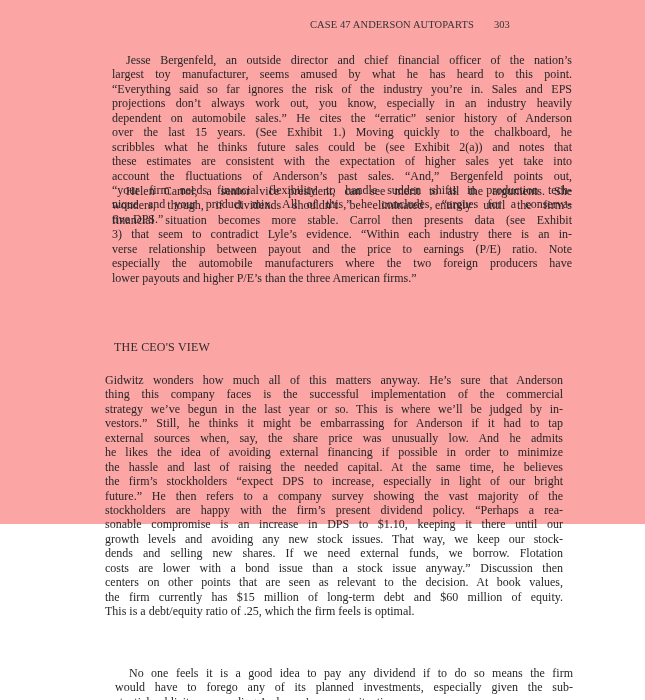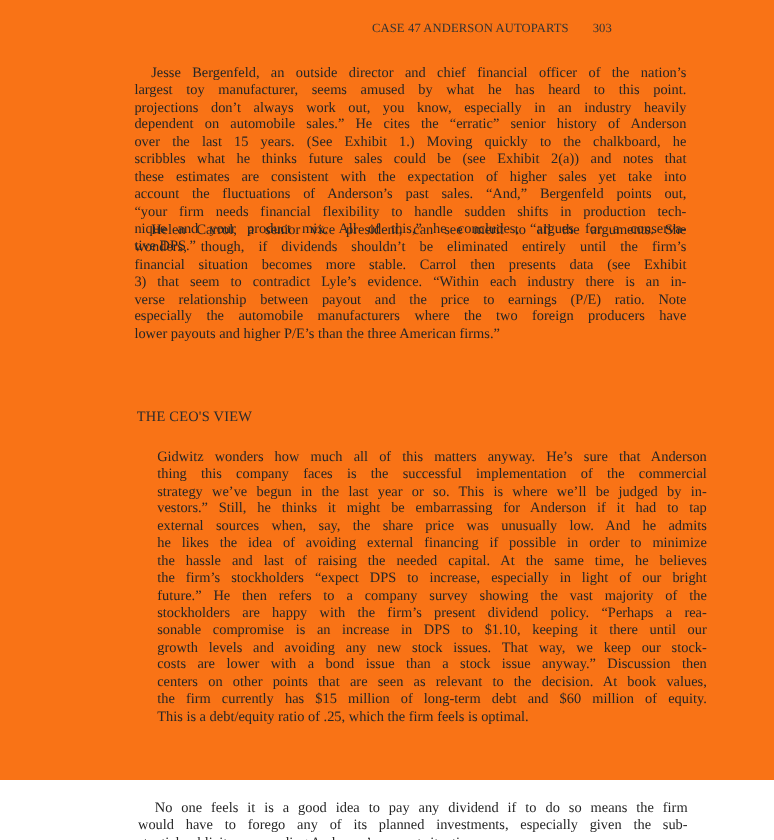--- a/index.html
+++ b/index.html
@@ -1,21 +1,21 @@
 <!DOCTYPE html>
 <html><head>
   <meta charset="utf-8">
   <style>
     html, body { margin: 0; padding: 0; background: #ffffff; }
     body {
       width: 645px; height: 700px; overflow: hidden; position: relative;
       font-family: "DejaVu Serif", "Liberation Serif", serif;
       color: #2a2a2a;
     }
-    .page { position: absolute; left: 0; top: 0; width: 645px; height: 650px; background: #f97316; }
+    .page { position: absolute; left: 0; top: 0; width: 645px; height: 524px; background: #fca5a5; }
     .running-head {
       position: absolute; left: 310px; top: 19px;
       font-family: "Liberation Serif", serif; font-size: 10.5px; letter-spacing: 0.1px; color: #333;
       white-space: nowrap;
     }
     .running-head .num { display: inline-block; margin-left: 20px; }
     .block { position: absolute; left: 112px; width: 460px; }
     .line {
       font-family: "Liberation Serif", serif;
       font-size: 12px;
@@ -27,34 +27,35 @@
       color: #262626;
     }
     .line.last { text-align-last: left; }
     .line.indent { padding-left: 14px; box-sizing: border-box; }
     .heading {
       position: absolute; left: 114px; top: 340px;
       font-family: "Liberation Serif", serif; font-size: 12px; letter-spacing: 0.2px; color: #2c2c2c;
     }
     #p1 { top: 53px; }
     #p2 { top: 184px; }
-    #p3 { top: 373px; left: 131px; width: 458px; }
+    #p3 { top: 373px; left: 105px; width: 458px; }
     #p4 { top: 666px; left: 115px; width: 458px; }
   </style>
 </head>
 <body>
 
 <div class="page">
   <div class="running-head">
     <span>CASE 47  ANDERSON AUTOPARTS</span><span class="num">303</span>
   </div>
 
   <div class="block" id="p1">
       <div class="line indent">Jesse Bergenfeld, an outside director and chief financial officer of the nation’s</div>
       <div class="line">largest toy manufacturer, seems amused by what he has heard to this point.</div>
+      <div class="line">“Everything said so far ignores the risk of the industry you’re in. Sales and EPS</div>
       <div class="line">projections don’t always work out, you know, especially in an industry heavily</div>
       <div class="line">dependent on automobile sales.” He cites the “erratic” senior history of Anderson</div>
       <div class="line">over the last 15 years. (See Exhibit 1.) Moving quickly to the chalkboard, he</div>
       <div class="line">scribbles what he thinks future sales could be (see Exhibit 2(a)) and notes that</div>
       <div class="line">these estimates are consistent with the expectation of higher sales yet take into</div>
       <div class="line">account the fluctuations of Anderson’s past sales. “And,” Bergenfeld points out,</div>
       <div class="line">“your firm needs financial flexibility to handle sudden shifts in production tech-</div>
       <div class="line">nique and your product mix. All of this,” he concludes, “argues for a conserva-</div>
       <div class="line last">tive DPS.”</div>
     </div>
@@ -76,20 +77,21 @@
       <div class="line">strategy we’ve begun in the last year or so. This is where we’ll be judged by in-</div>
       <div class="line">vestors.” Still, he thinks it might be embarrassing for Anderson if it had to tap</div>
       <div class="line">external sources when, say, the share price was unusually low. And he admits</div>
       <div class="line">he likes the idea of avoiding external financing if possible in order to minimize</div>
       <div class="line">the hassle and last of raising the needed capital. At the same time, he believes</div>
       <div class="line">the firm’s stockholders “expect DPS to increase, especially in light of our bright</div>
       <div class="line">future.” He then refers to a company survey showing the vast majority of the</div>
       <div class="line">stockholders are happy with the firm’s present dividend policy. “Perhaps a rea-</div>
       <div class="line">sonable compromise is an increase in DPS to $1.10, keeping it there until our</div>
       <div class="line">growth levels and avoiding any new stock issues. That way, we keep our stock-</div>
+      <div class="line">dends and selling new shares. If we need external funds, we borrow. Flotation</div>
       <div class="line">costs are lower with a bond issue than a stock issue anyway.” Discussion then</div>
       <div class="line">centers on other points that are seen as relevant to the decision. At book values,</div>
       <div class="line">the firm currently has $15 million of long-term debt and $60 million of equity.</div>
       <div class="line last">This is a debt/equity ratio of .25, which the firm feels is optimal.</div>
     </div>
   <div class="block" id="p4">
       <div class="line indent">No one feels it is a good idea to pay any dividend if to do so means the firm</div>
       <div class="line">would have to forego any of its planned investments, especially given the sub-</div>
       <div class="line last">stantial publicity surrounding Anderson’s present situation.</div>
     </div>

